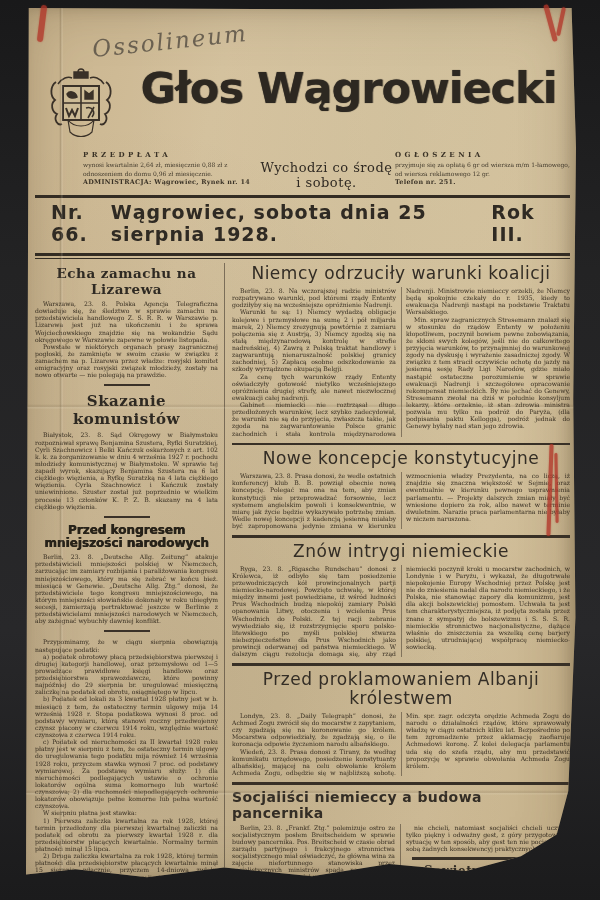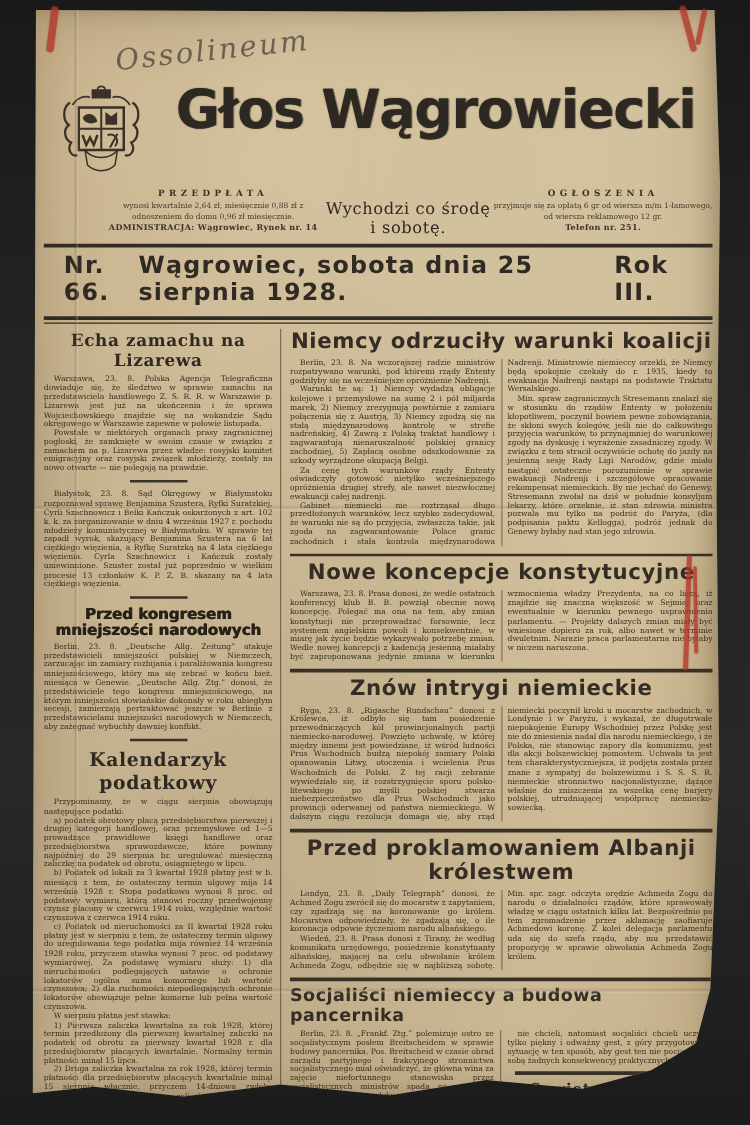--- a/index.html
+++ b/index.html
@@ -34,21 +34,21 @@
 
   
   .handwriting{position:absolute;left:66px;top:20px;font:italic 23px "DejaVu Serif",serif;
     color:#5a5246;letter-spacing:2px;transform:rotate(-6deg);opacity:.85;}
   .mast-row{display:flex;margin-top:58px;align-items:flex-start;}
   .crest{width:92px;flex:none;display:flex;justify-content:center;padding-top:2px;}
   .title{flex:1;margin:0;text-align:center;font-family:"DejaVu Sans",sans-serif;font-weight:700;
     font-size:43px;line-height:1.05;letter-spacing:-1px;color:#2d2821;
     text-shadow:0 0 1px rgba(45,40,33,.8), 1px 0 0 rgba(45,40,33,.35);}
   .mast-info{display:flex;margin-top:2px;padding-left:48px;align-items:flex-start;}
-  .mi-left,.mi-right{width:175px;text-align:center;flex:none;}
+  .mi-left,.mi-right{width:175px;text-align:left;flex:none;}
   .mi-center{flex:1;text-align:center;padding-top:10px;font-weight:400;font-size:13px;letter-spacing:.5px;color:#2f2922;}
   .mi-label{font-weight:700;font-size:7px;letter-spacing:3.5px;color:#3a3226;}
   .mi-text{font-size:6px;line-height:1.5;color:#423a2c;margin-top:1px;}
   .mi-admin,.mi-tel{font-size:6.4px;margin-top:0;color:#3a3226;font-weight:700;letter-spacing:.3px;}
 
   
   .rule-thick{height:3px;background:#332c23;margin-top:5px;}
   .rule-thin{height:1px;background:#332c23;margin-top:2px;}
   .dateline{display:flex;justify-content:center;align-items:baseline;
     font-family:"DejaVu Sans",sans-serif;font-weight:700;font-size:19px;letter-spacing:1px;
@@ -60,21 +60,21 @@
   .col-right{flex:1;padding-left:7px;min-width:0;}
   p{margin:0;text-align:justify;text-indent:8px;font-size:6.1px;line-height:1.17;color:#362d20;}
 
   .lh-a{margin:2px 0 3px;text-align:center;font-size:13.5px;font-weight:600;letter-spacing:.5px;color:#2f2a23;}
   .lh-b{margin:3px 0 3px;text-align:center;font-size:15px;font-weight:700;letter-spacing:.5px;color:#2e2922;}
   .lh-heavy{margin:3px 0 3px;text-align:center;font-family:"DejaVu Sans",sans-serif;font-size:12px;
     font-weight:700;letter-spacing:0;color:#272219;text-shadow:.6px 0 0 currentColor;line-height:1.1;}
   .sep{width:46px;height:2px;background:#3a3128;margin:6px auto;}
 
   .rh-big{margin:1px 0 4px;text-align:center;font-family:"DejaVu Sans",sans-serif;font-size:17px;
-    font-weight:700;letter-spacing:.5px;color:#332d25;line-height:1.12;}
+    font-weight:400;letter-spacing:.5px;color:#332d25;line-height:1.12;}
   .rh-mid{margin:1px 0 3px;text-align:left;font-family:"DejaVu Sans",sans-serif;font-size:14px;
     font-weight:700;letter-spacing:.4px;color:#332d25;}
   .rh-sow{margin:2px 0 3px;text-align:center;font-size:12px;font-weight:700;letter-spacing:.6px;color:#2e2922;}
   .two-col{column-count:2;column-gap:10px;column-rule:1px solid rgba(55,46,36,.5);}
   .rule-sect{height:2.5px;background:#383026;margin:6px 0 4px;}
   .rule-sect.small{margin:5px 6px 4px;}
   .split{display:flex;}
   .split-col{width:50%;box-sizing:border-box;}
   .split-col.l{padding-right:5px;border-right:1px solid rgba(55,46,36,.5);}
   .split-col.r{padding-left:5px;}
@@ -149,32 +149,32 @@
       <section class="col-left">
 
         <article>
           <h2 class="lh-a">Echa zamachu na Lizarewa</h2>
           <p>Warszawa, 23. 8.  Polska Agencja Telegraficzna dowiaduje się, że śledztwo w sprawie zamachu na przedstawiciela handlowego Z. S. R. R. w Warszawie p. Lizarewa jest już na ukończeniu i że sprawa Wojciechowskiego znajdzie się na wokandzie Sądu okręgowego w Warszawie zapewne w połowie listopada.</p>
           <p>Powstałe w niektórych organach prasy zagranicznej pogłoski, że zamknięte w swoim czasie w związku z zamachem na p. Lizarewa przez władze: rosyjski komitet emigracyjny oraz rosyjski związek młodzieży, zostały na nowo otwarte — nie polegają na prawdzie.</p>
         </article>
         <div class="sep"></div>
 
         <article>
+          <h2 class="lh-b">Skazanie komunistów</h2>
           <p>Białystok, 23. 8.  Sąd Okręgowy w Białymstoku rozpoznawał sprawę Benjamina Szustera, Ryfki Suratzkiej, Cyrli Szachnowicz i Belki Kańczuk oskarżonych z art. 102 k. k. za zorganizowanie w dniu 4 września 1927 r. pochodu młodzieży komunistycznej w Białymstoku.  W sprawie tej zapadł wyrok, skazujący Benjamina Szustera na 6 lat ciężkiego więzienia, a Ryfkę Suratzką na 4 lata ciężkiego więzienia.  Cyrla Szachnowicz i Kańczuk zostały uniewinnione.  Szuster został już poprzednio w wielkim procesie 13 członków K. P. Z. B. skazany na 4 lata ciężkiego więzienia.</p>
         </article>
         <div class="sep"></div>
 
         <article>
           <h2 class="lh-heavy">Przed kongresem mniejszości narodowych</h2>
           <p>Berlin, 23. 8.  „Deutsche Allg. Zeitung” atakuje przedstawicieli mniejszości polskiej w Niemczech, zarzucając im zamiary rozbijania i paraliżowania kongresu mniejszościowego, który ma się zebrać w końcu bież. miesiąca w Genewie. „Deutsche Allg. Ztg.” donosi, że przedstawiciele tego kongresu mniejszościowego, na którym mniejszości słowiańskie dokonały w roku ubiegłym secesji, zamierzają pertraktować jeszcze w Berlinie z przedstawicielami mniejszości narodowych w Niemczech, aby zażegnać wybuchły dawniej konflikt.</p>
         </article>
         <div class="sep"></div>
 
         <article>
-          <h2 class="lh-b">Kalendarzyk podatkowy</h2>
           <p>Przypominamy, że w ciągu sierpnia obowiązują następujące podatki:</p>
           <p>a) podatek obrotowy płacą przedsiębiorstwa pierwszej i drugiej kategorji handlowej, oraz przemysłowe od 1—5 prowadzące prawidłowe księgi handlowe oraz przedsiębiorstwa sprawozdawcze, które powinny najpóźniej do 29 sierpnia br. uregulować miesięczną zaliczkę na podatek od obrotu, osiągniętego w lipcu.</p>
           <p>b) Podatek od lokali za 3 kwartał 1928 płatny jest w b. miesiącu z tem, że ostateczny termin ulgowy mija 14 września 1928 r.  Stopa podatkowa wynosi 8 proc. od podstawy wymiaru, którą stanowi roczny przedwojenny czynsz płacony w czerwcu 1914 roku, względnie wartość czynszowa z czerwca 1914 roku.</p>
           <p>c) Podatek od nieruchomości za II kwartał 1928 roku płatny jest w sierpniu z tem, że ostateczny termin ulgowy do uregulowania tego podatku mija również 14 września 1928 roku, przyczem stawka wynosi 7 proc. od podstawy wymiarowej.  Za podstawę wymiaru służy: 1) dla nieruchomości podlegających ustawie o ochronie lokatorów ogólna suma komornego lub wartość czynszowa; 2) dla ruchomości niepodlegających ochronie lokatorów obowiązuje pełne komorne lub pełna wartość czynszowa.</p>
           <p>W sierpniu płatna jest stawka:</p>
           <p>1) Pierwsza zaliczka kwartalna za rok 1928, której termin przedłożony dla pierwszej kwartalnej zaliczki na podatek od obrotu za pierwszy kwartał 1928 r. dla przedsiębiorstw płacących kwartalnie.  Normalny termin płatności minął 15 lipca.</p>
           <p>2) Druga zaliczka kwartalna za rok 1928, której termin płatności dla przedsiębiorstw płacących kwartalnie minął 15 sierpnia włącznie, przyczem 14-dniowa zwłoka bezprocentowa nie ma przy zaliczkach kwartalnych zastosowania.</p>
 
         </article>
 

